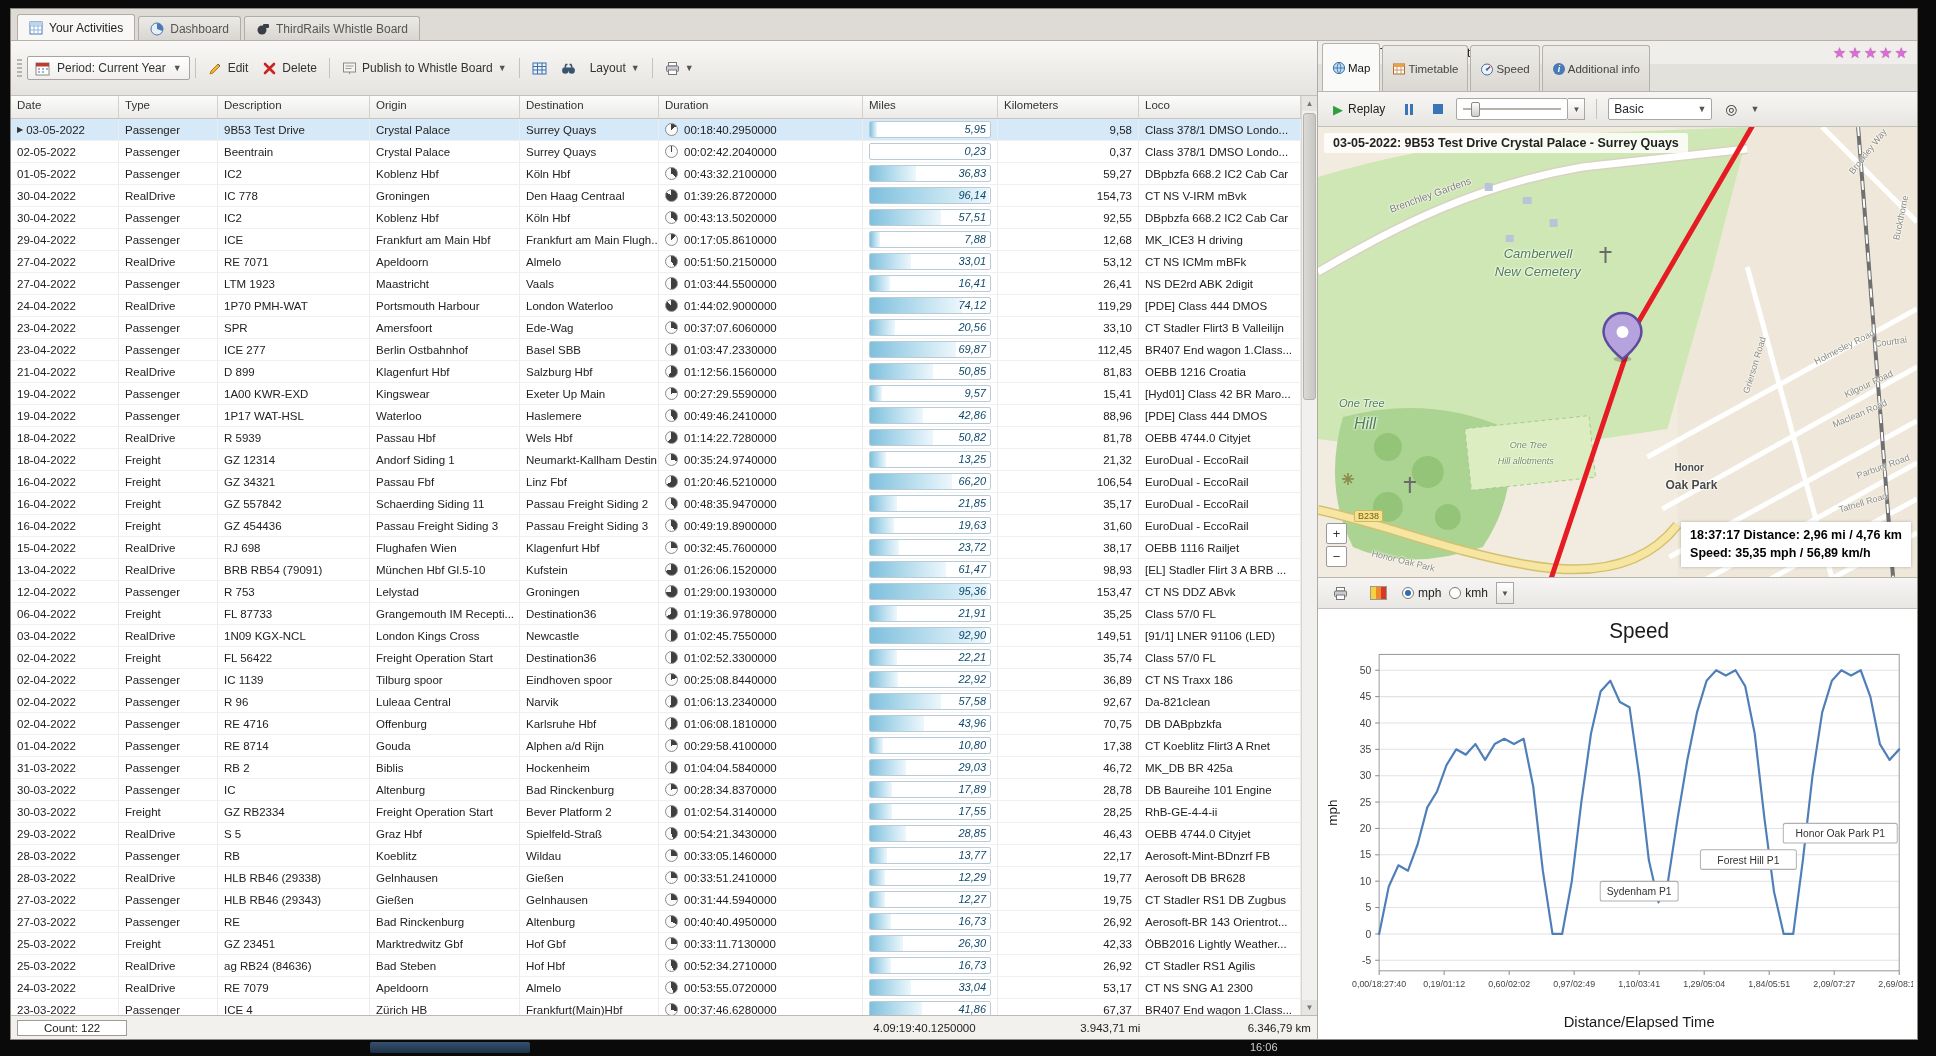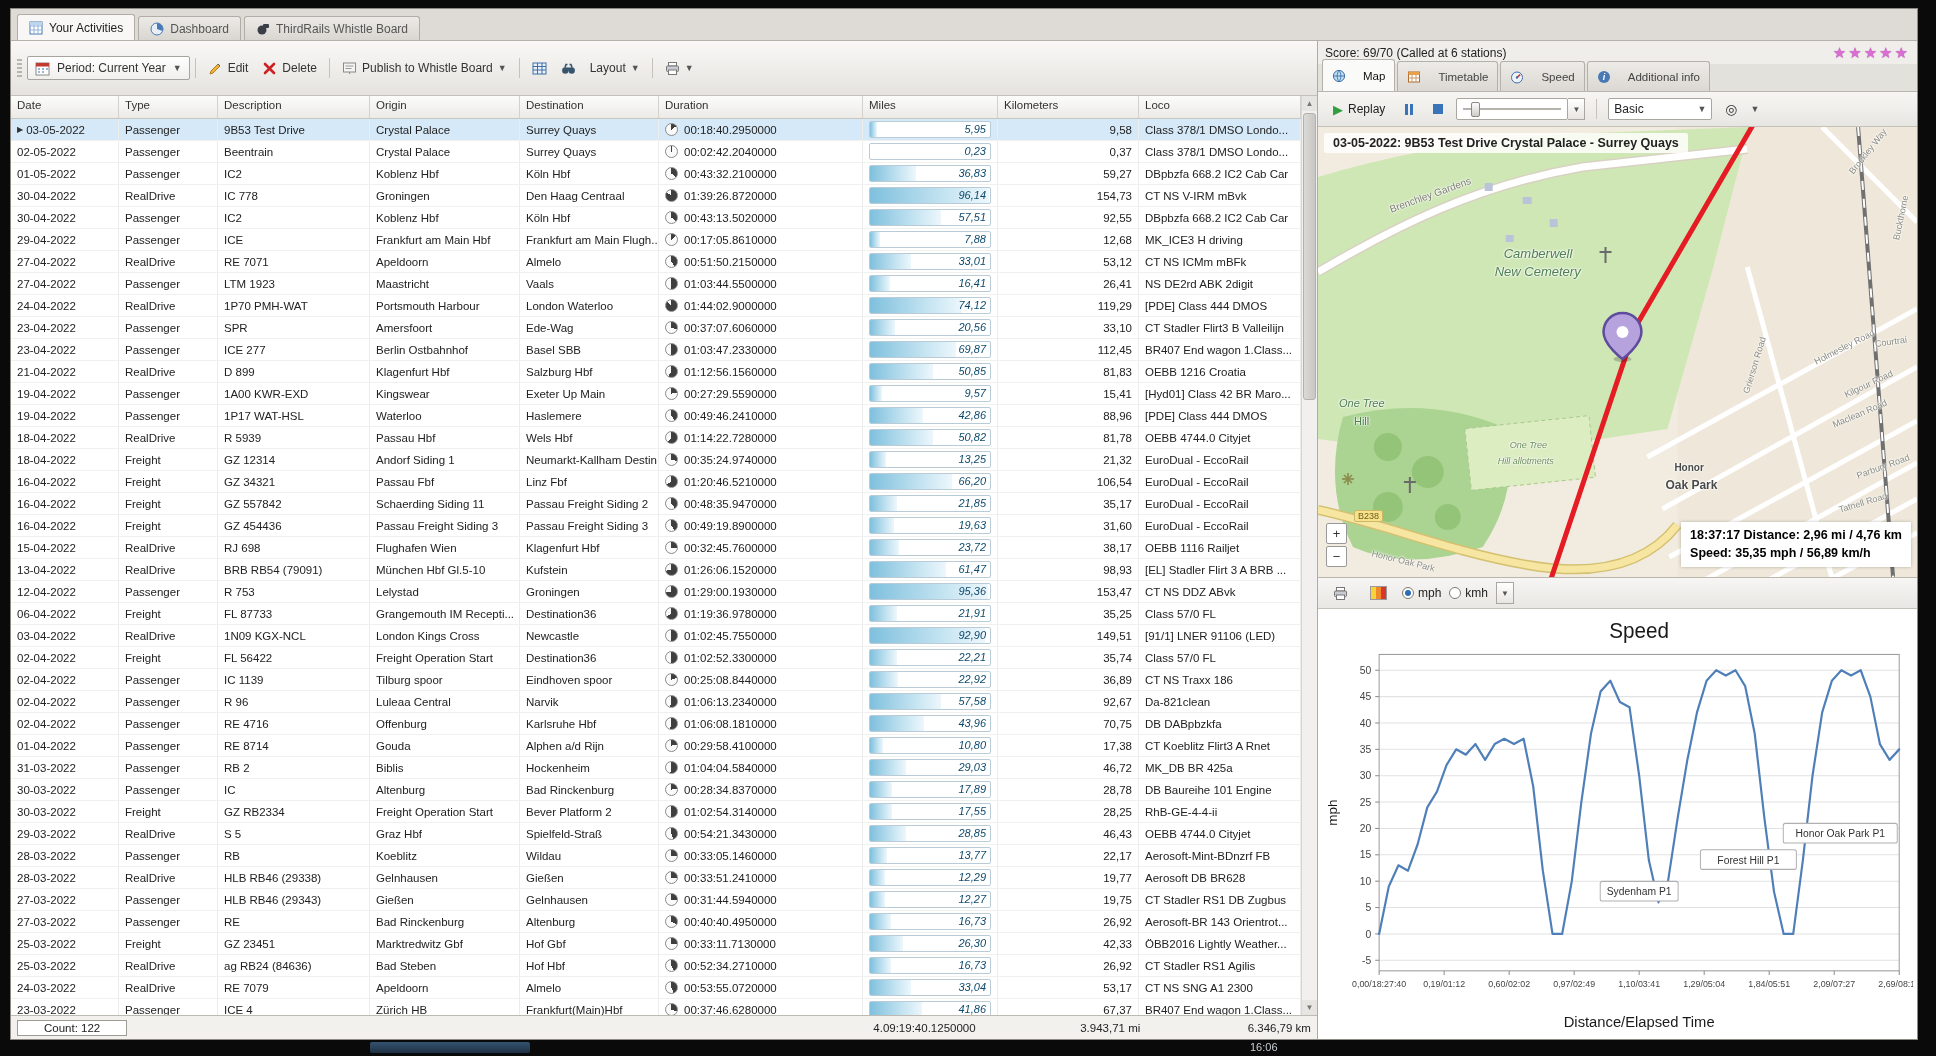--- a/index.html
+++ b/index.html
@@ -63,21 +63,21 @@
   .f-span2{width:207px;flex:none;}
   .countbox{border:1px solid #9f9c96;background:#fff;padding:1px 26px;font-size:11.5px;}
   .f-desc{width:152px;flex:none;}.f-origin{width:150px;flex:none;}.f-dest{width:139px;flex:none;}
   .f-dur{width:204px;flex:none;justify-content:flex-end;}
   .f-miles{width:135px;flex:none;justify-content:flex-end;}
   .f-km{width:141px;flex:none;justify-content:flex-end;}
   
   .score-row{height:23px;flex:none;display:flex;align-items:center;padding:0 7px;font-size:12px;color:#222;background:#f0eeea;}
   .stars{margin-left:auto;letter-spacing:2px;font-size:15px;color:#d86fd2;text-shadow:0 0 1px #a84aa2;}
   .rp-tabs{height:25px;flex:none;display:flex;align-items:flex-end;background:#e3e1dc;border-bottom:1px solid #b9b6b0;padding:2px 4px 0;gap:2px;}
-  .rtab{height:21px;display:flex;align-items:center;gap:17px;padding:4px 9px;font-size:11.5px;color:#444;background:linear-gradient(#edebe7,#dbd8d3);border:1px solid #b4b1ab;border-bottom:none;border-radius:3px 3px 0 0;}
+  .rtab{height:21px;display:flex;align-items:center;gap:2px;padding:12px 9px;font-size:11.5px;color:#444;background:linear-gradient(#edebe7,#dbd8d3);border:1px solid #b4b1ab;border-bottom:none;border-radius:3px 3px 0 0;}
   .rtab.active{background:#fafaf8;color:#111;height:23px;}
   .replay-bar{height:34px;flex:none;display:flex;align-items:center;gap:6px;padding:0 8px;background:linear-gradient(#f7f6f4,#e8e6e2);border-bottom:1px solid #c4c1bb;font-size:12px;color:#222;}
   .play-ico{color:#2e9e3f;font-size:13px;}
   .pause-ico{display:inline-flex;gap:2px;}
   .pause-ico i{width:3px;height:11px;background:#3a74b8;display:block;}
   .stop-ico{width:10px;height:10px;background:#3a74b8;display:inline-block;}
   .slider{width:110px;height:20px;border:1px solid #aaa7a1;background:#fff;border-radius:2px;position:relative;}
   .slider .track{position:absolute;left:6px;right:6px;top:9px;height:2px;background:#b5b2ac;}
   .slider .thumb{position:absolute;left:14px;top:3px;width:7px;height:13px;background:linear-gradient(#fdfdfd,#cfcdc9);border:1px solid #8d8a84;border-radius:2px;}
   .mini-drop{width:16px;height:20px;border:1px solid #aaa7a1;border-left:none;background:linear-gradient(#fff,#e8e6e2);display:flex;align-items:center;justify-content:center;font-size:8px;color:#555;}
@@ -1154,21 +1154,21 @@
             <ellipse cx="305" cy="232" rx="9" ry="3" fill="rgba(0,0,0,0.2)"></ellipse>
             <path d="M305,186 c-11,0 -19,8.5 -19,19 c0,13 19,27 19,27 c0,0 19,-14 19,-27 c0,-10.5 -8,-19 -19,-19 z" fill="#b6a3dd" stroke="#5f4b9e" stroke-width="2.5"></path>
             <circle cx="305" cy="205" r="6" fill="#fff"></circle>
           </g>
         </svg>
         <div class="map-labels" id="map-labels">
             <span class="maplabel" style="left: 12%; top: 17%; font-size: 10px; color: rgb(124, 124, 116); transform: rotate(-20deg);">Brenchley Gardens</span>
             <span class="maplabel" style="left: 31%; top: 26.5%; font-size: 13px; color: rgb(78, 127, 82); font-style: italic;">Camberwell</span>
             <span class="maplabel" style="left: 29.5%; top: 30.5%; font-size: 13px; color: rgb(78, 127, 82); font-style: italic;">New Cemetery</span>
             <span class="maplabel" style="left: 3.5%; top: 60%; font-size: 11px; color: rgb(78, 127, 82); font-style: italic;">One Tree</span>
-            <span class="maplabel" style="left: 6%; top: 64%; font-size: 11px; color: rgb(78, 127, 82); ">Hill</span>
+            <span class="maplabel" style="left: 6%; top: 64%; font-size: 16px; color: rgb(78, 127, 82); font-style: italic;">Hill</span>
             <span class="maplabel" style="left: 32%; top: 69.5%; font-size: 9px; color: rgb(111, 143, 95); font-style: italic;">One Tree</span>
             <span class="maplabel" style="left: 30%; top: 73%; font-size: 9px; color: rgb(111, 143, 95); font-style: italic;">Hill allotments</span>
             <span class="maplabel" style="left: 6%; top: 85%; font-size: 9px; color: rgb(107, 93, 30); background: rgb(247, 226, 138); border: 1px solid rgb(201, 183, 106); padding: 0px 3px; border-radius: 2px; text-shadow: none;">B238</span>
             <span class="maplabel" style="left: 59.5%; top: 74.5%; font-size: 10px; color: rgb(74, 74, 74); font-weight: bold;">Honor</span>
             <span class="maplabel" style="left: 58%; top: 78%; font-size: 12px; color: rgb(74, 74, 74); font-weight: bold;">Oak Park</span>
             <span class="maplabel" style="left: 9%; top: 93.5%; font-size: 9px; color: rgb(138, 138, 130); transform: rotate(14deg);">Honor Oak Park</span>
             <span class="maplabel" style="left: 83%; top: 51%; font-size: 9px; color: rgb(138, 138, 130); transform: rotate(-27deg);">Holmesley Road</span>
             <span class="maplabel" style="left: 88%; top: 58.5%; font-size: 9px; color: rgb(138, 138, 130); transform: rotate(-25deg);">Kilgour Road</span>
             <span class="maplabel" style="left: 86%; top: 65%; font-size: 9px; color: rgb(138, 138, 130); transform: rotate(-23deg);">Maclean Road</span>
             <span class="maplabel" style="left: 90%; top: 76.5%; font-size: 9px; color: rgb(138, 138, 130); transform: rotate(-20deg);">Parbury Road</span>

